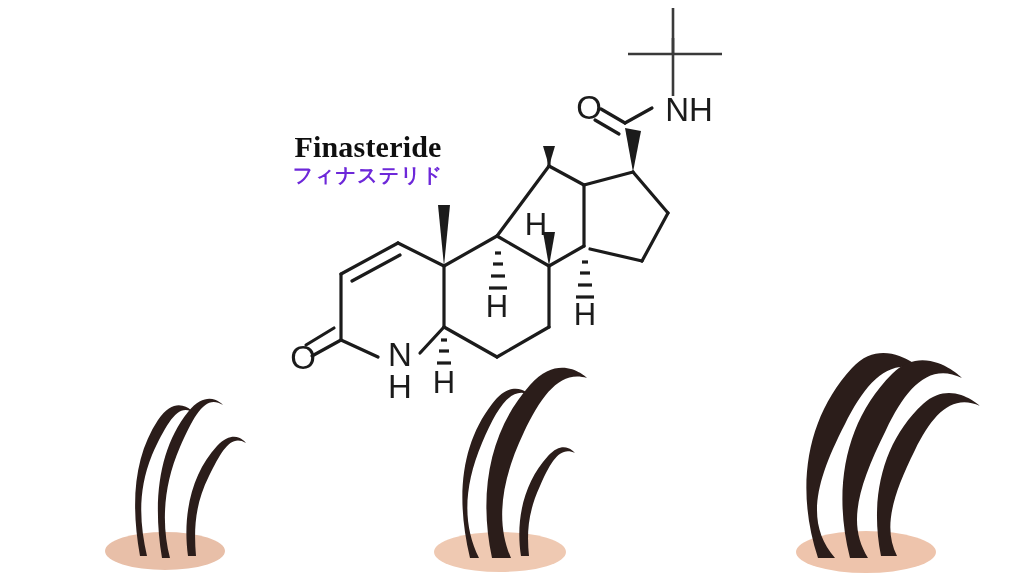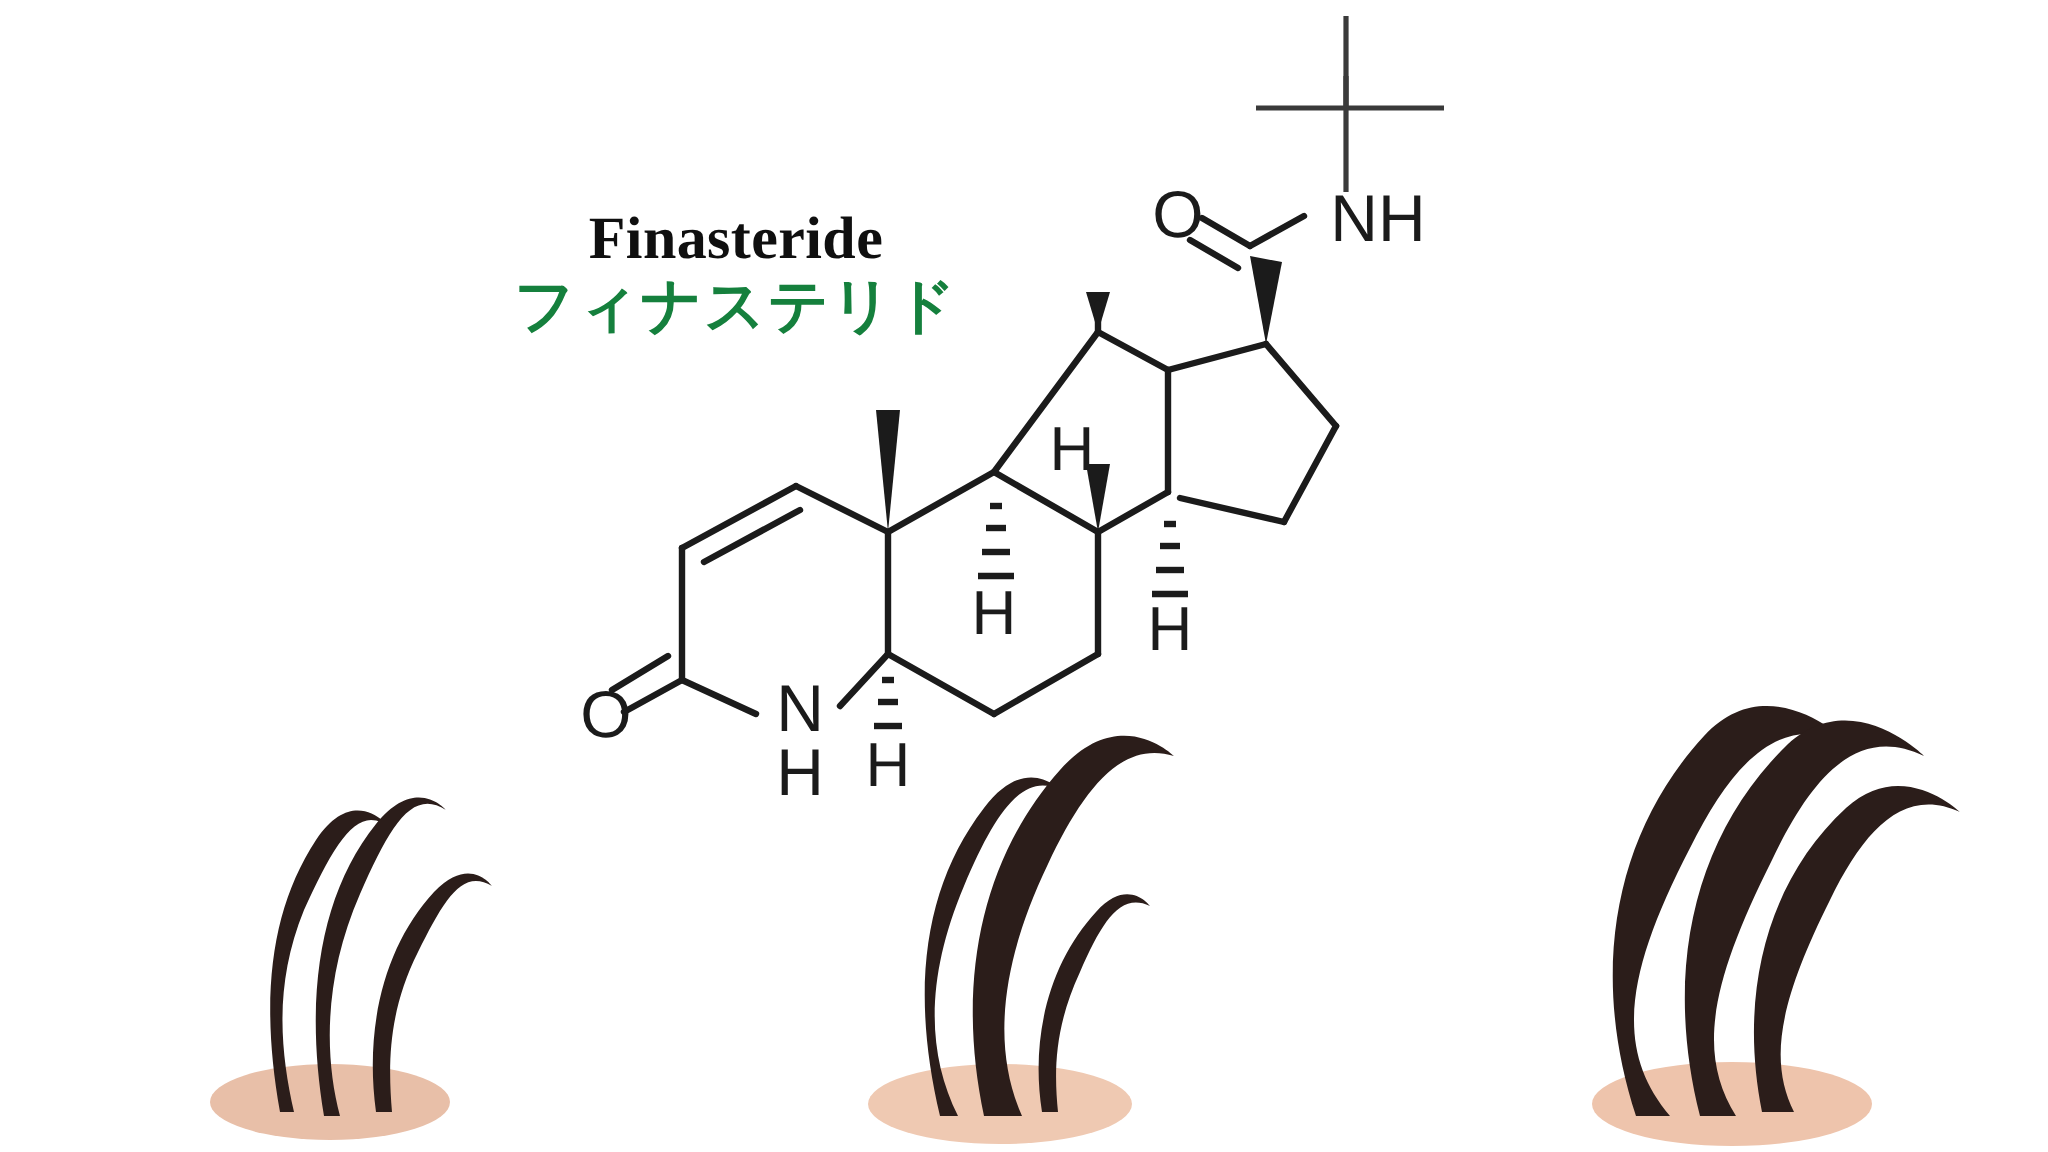--- a/index.html
+++ b/index.html
@@ -30,26 +30,27 @@
     text-align: center;
     line-height: 1.06;
     user-select: none;
   }
   .title-en {
     font-family: "Liberation Serif", "DejaVu Serif", serif;
     font-weight: bold;
     font-size: 30px;
     color: #0f0f0f;
     letter-spacing: 0.2px;
+    margin-top: 27px;
   }
   .title-ja {
     font-family: "DejaVu Sans", "Liberation Sans", sans-serif;
     font-weight: bold;
-    font-size: 30px;
-    color: #15803d;
+    font-size: 20px;
+    color: #6d28d9;
     letter-spacing: 1px;
     margin-top: 2px;
   }
   text.atom {
     font-family: "Liberation Sans", "DejaVu Sans", sans-serif;
     fill: #1b1b1b;
     font-size: 33px;
     text-anchor: middle;
     dominant-baseline: middle;
   }

